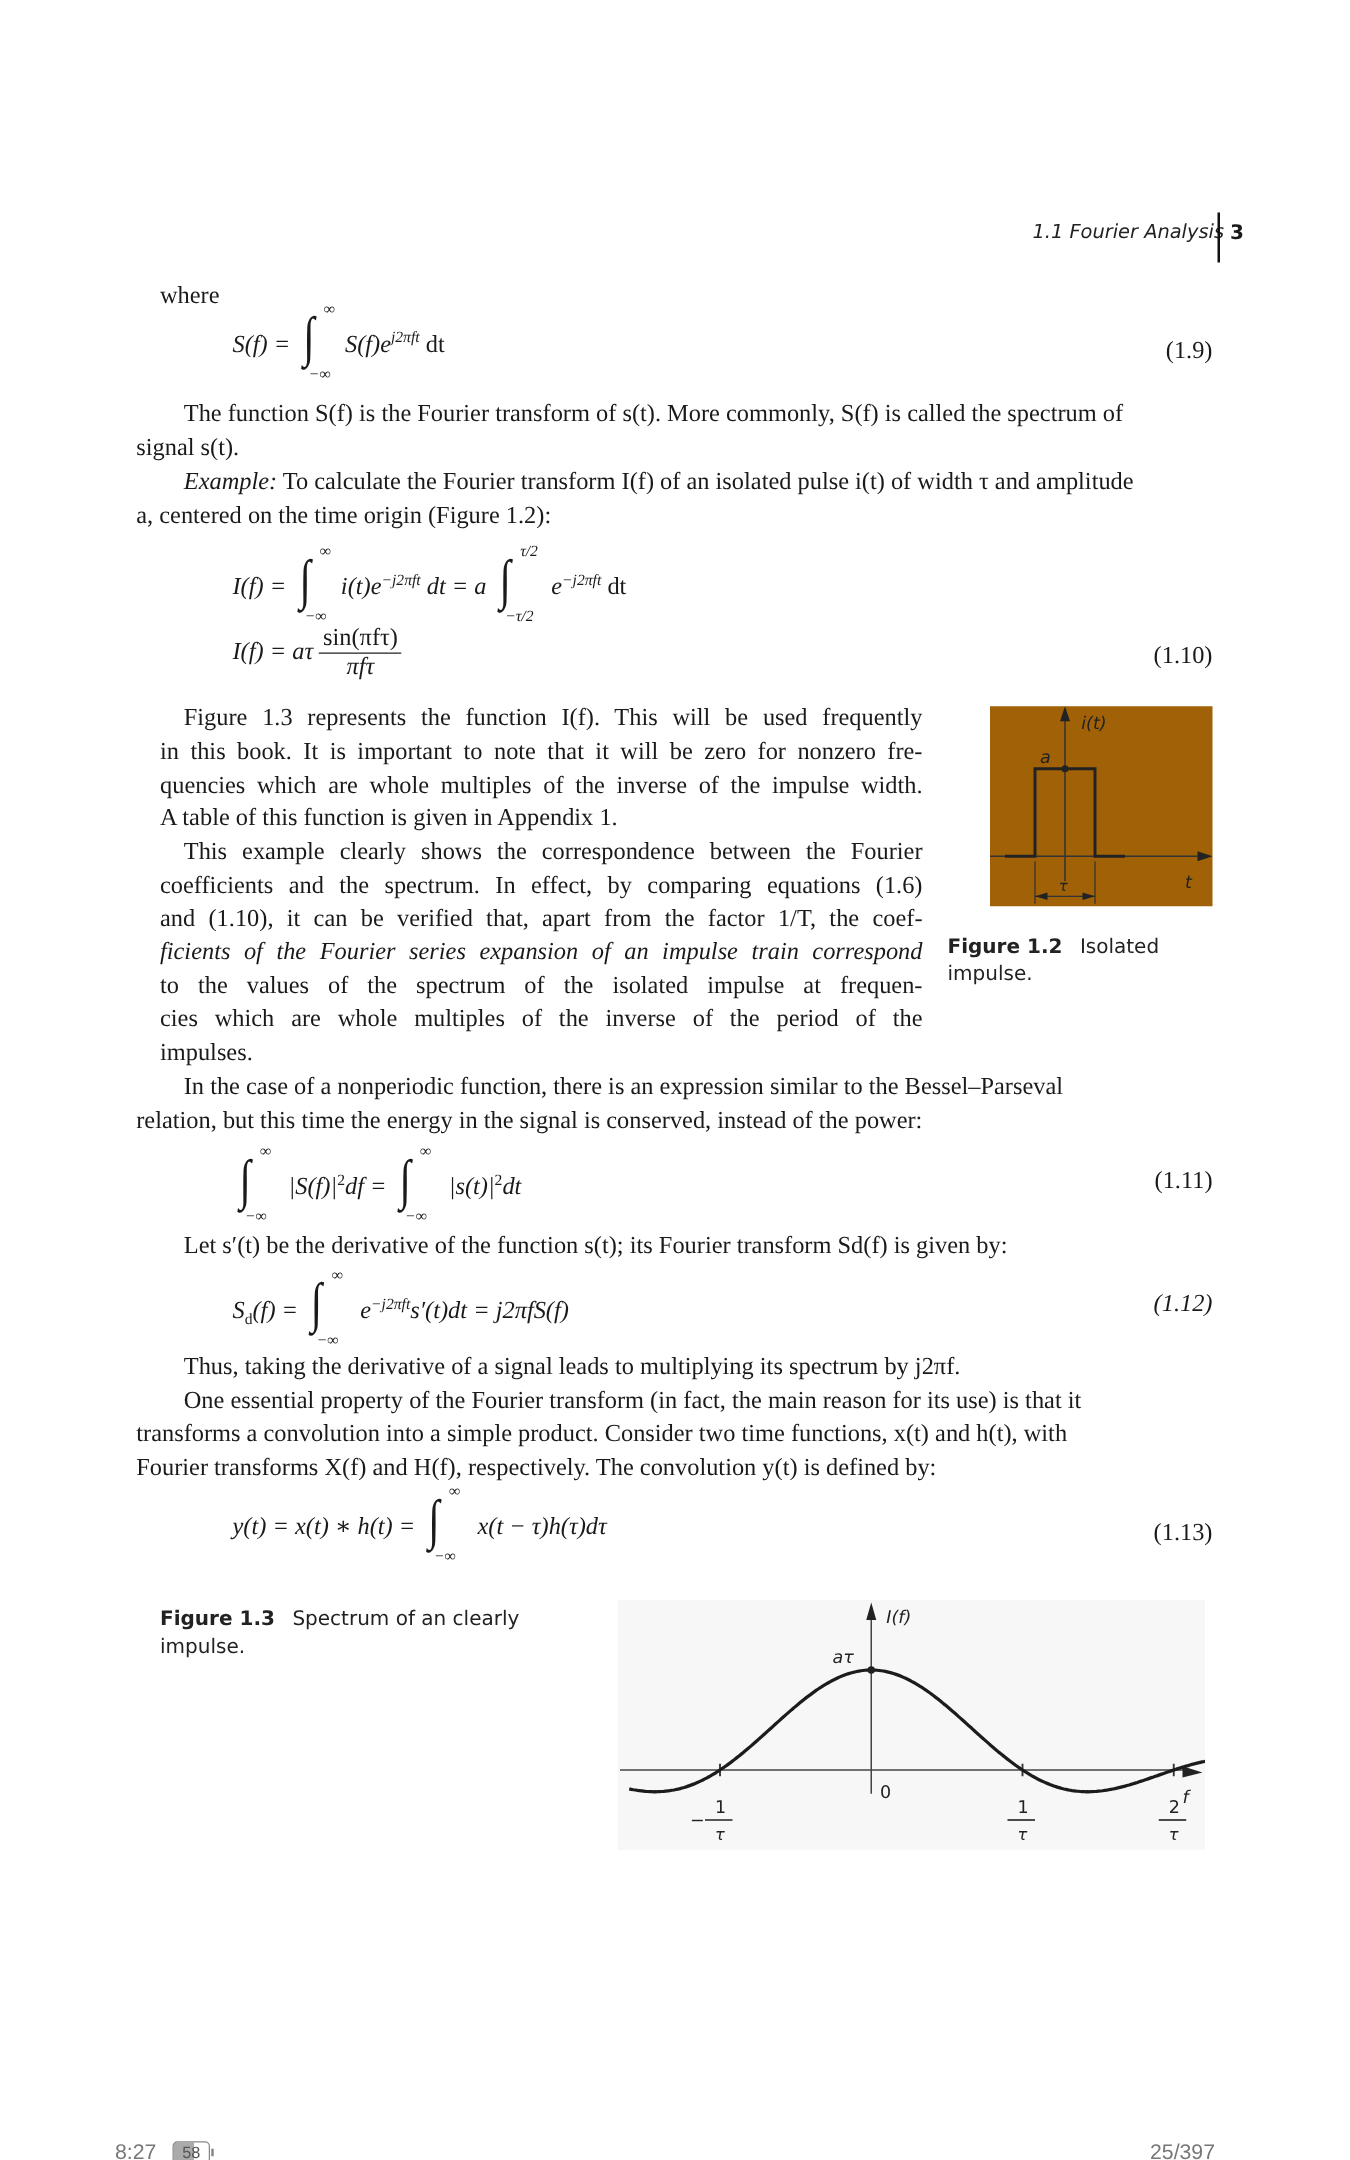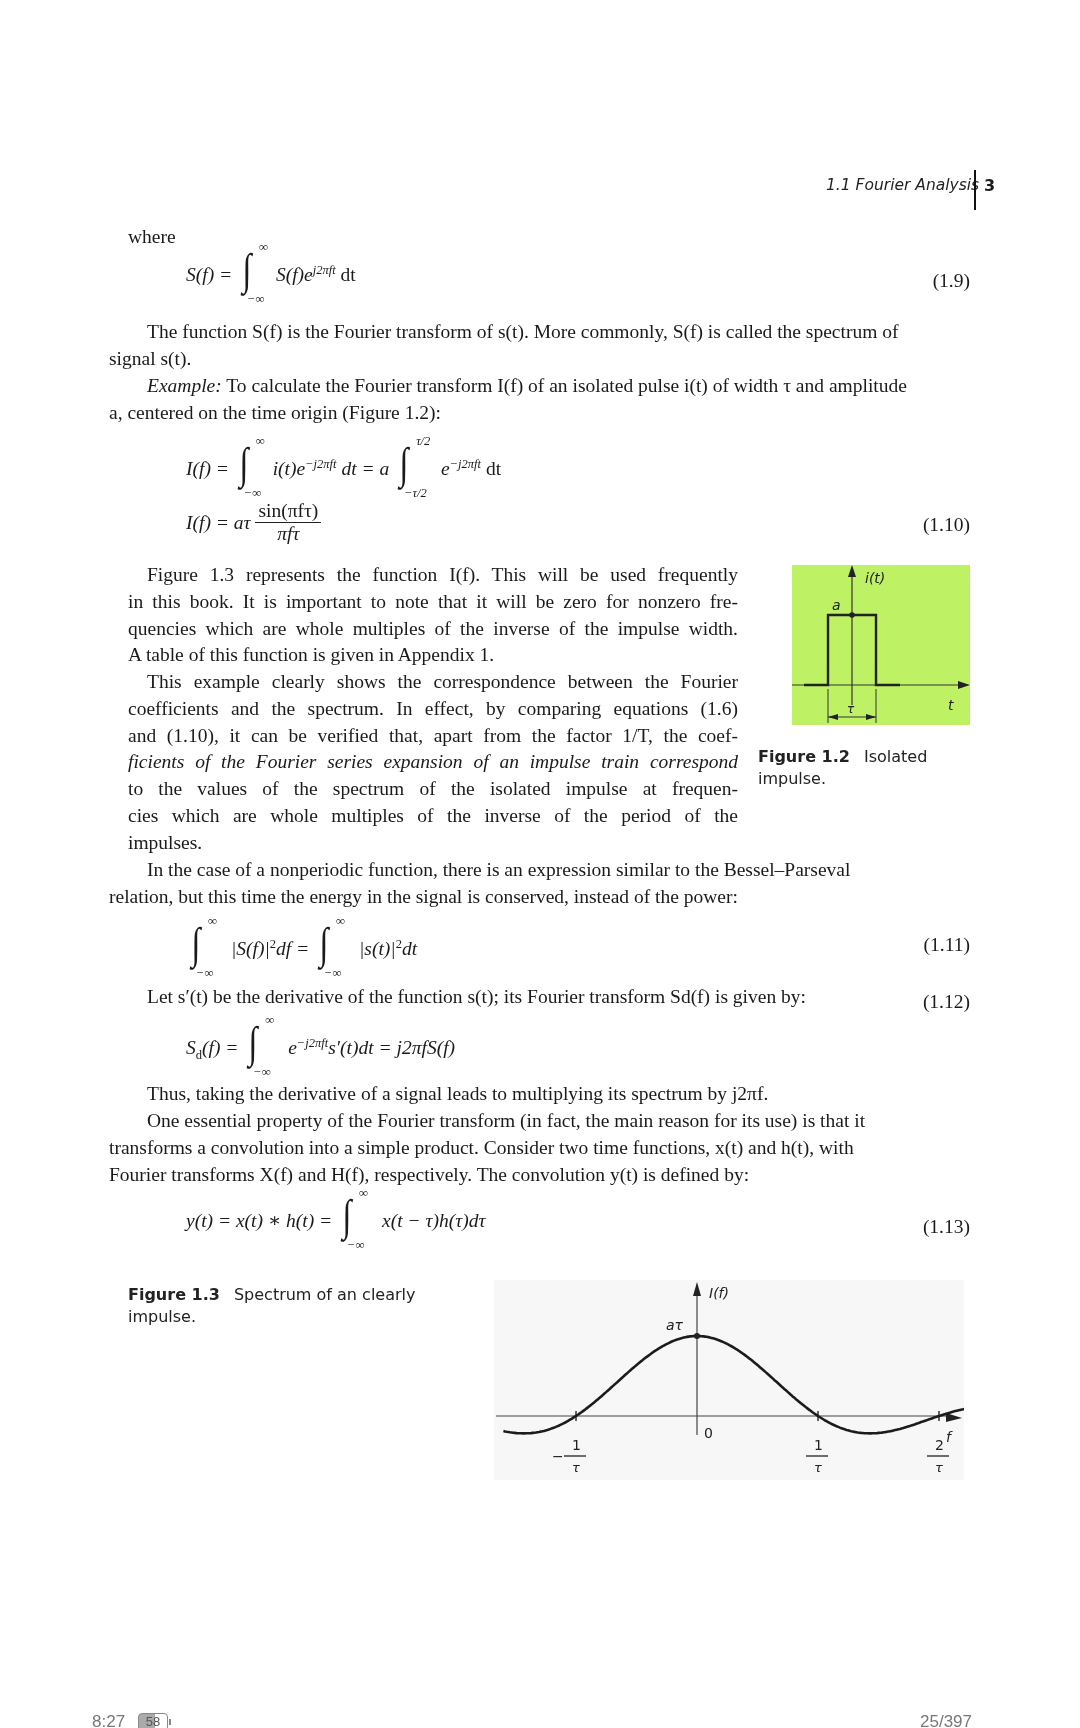--- a/index.html
+++ b/index.html
@@ -96,21 +96,21 @@
 <div class="abs txt" style="top:669px; left:128px; width:610px;">
   <div style="text-indent:19px; text-align:justify; text-align-last:justify;">This example clearly shows the correspondence between the Fourier</div>
   <div style="text-align:justify; text-align-last:justify;">coefficients and the spectrum. In effect, by comparing equations (1.6)</div>
   <div style="text-align:justify; text-align-last:justify;">and (1.10), it can be verified that, apart from the factor 1/T, the coef-</div>
   <div style="text-align:justify; text-align-last:justify;font-style:italic;">ficients of the Fourier series expansion of an impulse train correspond</div>
   <div style="text-align:justify; text-align-last:justify;">to the values of the spectrum of the isolated impulse at frequen-</div>
   <div style="text-align:justify; text-align-last:justify;">cies which are whole multiples of the inverse of the period of the</div>
   <div>impulses.</div>
 </div>
 
-<div class="abs" style="top:565px; left:792px; width:178px; height:160px; background:#bef264;">
+<div class="abs" style="top:565px; left:792px; width:178px; height:160px; background:#a16207;">
   <svg width="178" height="160" viewBox="0 0 178 160">
     <line x1="0" y1="120" x2="168" y2="120" stroke="#333" stroke-width="1.2"></line>
     <polygon points="178,120 166,116 166,124" fill="#222"></polygon>
     <line x1="60" y1="140" x2="60" y2="8" stroke="#333" stroke-width="1.2"></line>
     <polygon points="60,0 56,12 64,12" fill="#222"></polygon>
     <polyline id="pulse-line" fill="none" stroke="#222" stroke-width="2.4" points="12,120 36,120 36,50 84,50 84,120 108,120"></polyline>
     <circle cx="60" cy="50" r="2.8" fill="#222"></circle>
     <line x1="36" y1="124" x2="36" y2="158" stroke="#333" stroke-width="1"></line>
     <line x1="84" y1="124" x2="84" y2="158" stroke="#333" stroke-width="1"></line>
     <line x1="36" y1="152" x2="84" y2="152" stroke="#333" stroke-width="1"></line>
@@ -152,21 +152,21 @@
 
 <div class="abs eq" style="top:1035px; left:186px;">
   <span class="i">S</span><sub>d</sub><span class="i">(f) =</span>
   <span style="position:relative; display:inline-block; width:40px; height:30px; vertical-align:middle;">
     <span class="integral" style="position:absolute; left:4px; top:-18px;">∫</span>
     <span class="lim i" style="left:22px; top:-22px;">∞</span>
     <span class="lim i" style="left:10px; top:30px;">−∞</span>
   </span>
   <span class="i">e</span><sup class="i">−j2πft</sup><span class="i">s′(t)dt = j2πfS(f)</span>
 </div>
-<div class="abs eqnum" style="top:991px;">(1.12)</div>
+<div class="abs eqnum" style="top:1033px;font-style:italic;">(1.12)</div>
 
 <div class="abs txt" style="top:1081px; left:147px;">Thus, taking the derivative of a signal leads to multiplying its spectrum by j2πf.</div>
 
 <div class="abs txt para indent" style="top:1108px;">
   <span>One essential property of the Fourier transform (in fact, the main reason for its use) is that it</span><br>
   <span style="margin-left:-19px;">transforms a convolution into a simple product. Consider two time functions, x(t) and h(t), with</span><br>
   <span style="margin-left:-19px;">Fourier transforms X(f) and H(f), respectively. The convolution y(t) is defined by:</span>
 </div>
 
 <div class="abs eq" style="top:1208px; left:186px;">

